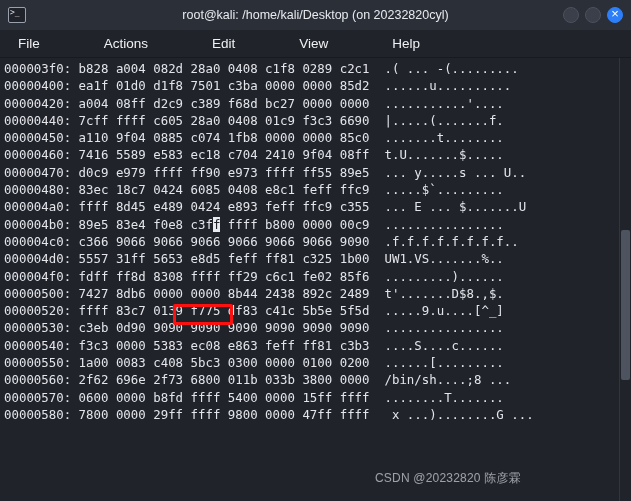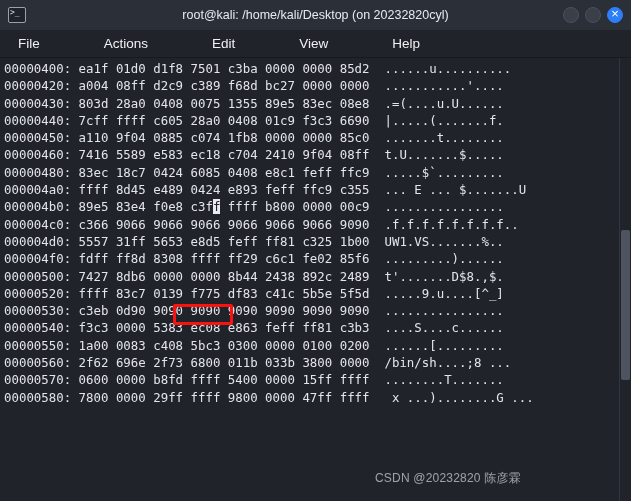--- a/index.html
+++ b/index.html
@@ -198,26 +198,27 @@
   <div class="menubar">
     <div class="menu-item">File</div>
     <div class="menu-item">Actions</div>
     <div class="menu-item">Edit</div>
     <div class="menu-item">View</div>
     <div class="menu-item">Help</div>
   </div>
 
   <div class="term-wrap">
     <div class="term" id="term-output">
+        <div class="hexline"><span>000003f0: </span><span>b828 a004 082d 28a0 0408 c1f8 0289 c2c1</span><span>  .( ... -(.........</span></div>
         <div class="hexline"><span>00000400: </span><span>ea1f 01d0 d1f8 7501 c3ba 0000 0000 85d2</span><span>  ......u..........</span></div>
         <div class="hexline"><span>00000420: </span><span>a004 08ff d2c9 c389 f68d bc27 0000 0000</span><span>  ...........'....</span></div>
-        <div class="hexline"><span>00000430: </span><span>803d 28a0 0408 0075 1355 89e5 83ec 08e8</span><span>  .=(....u.U......</span></div>
         <div class="hexline"><span>00000440: </span><span>7cff ffff c605 28a0 0408 01c9 f3c3 6690</span><span>  |.....(.......f.</span></div>
         <div class="hexline"><span>00000450: </span><span>a110 9f04 0885 c074 1fb8 0000 0000 85c0</span><span>  .......t........</span></div>
         <div class="hexline"><span>00000460: </span><span>7416 5589 e583 ec18 c704 2410 9f04 08ff</span><span>  t.U.......$.....</span></div>
+        <div class="hexline"><span>00000470: </span><span>d0c9 e979 ffff ff90 e973 ffff ff55 89e5</span><span>  ... y.....s ... U..</span></div>
         <div class="hexline"><span>00000480: </span><span>83ec 18c7 0424 6085 0408 e8c1 feff ffc9</span><span>  .....$`.........</span></div>
         <div class="hexline"><span>000004a0: </span><span>ffff 8d45 e489 0424 e893 feff ffc9 c355</span><span>  ... E ... $.......U</span></div>
         <div class="hexline"><span>000004b0: </span><span>89e5 83e4 f0e8 c3f</span><span class="cursor">f</span><span> ffff b800 0000 00c9</span><span>  ................</span></div>
         <div class="hexline"><span>000004c0: </span><span>c366 9066 9066 9066 9066 9066 9066 9090</span><span>  .f.f.f.f.f.f.f.f..</span></div>
         <div class="hexline"><span>000004d0: </span><span>5557 31ff 5653 e8d5 feff ff81 c325 1b00</span><span>  UW1.VS.......%..</span></div>
         <div class="hexline"><span>000004f0: </span><span>fdff ff8d 8308 ffff ff29 c6c1 fe02 85f6</span><span>  .........)......</span></div>
         <div class="hexline"><span>00000500: </span><span>7427 8db6 0000 0000 8b44 2438 892c 2489</span><span>  t'.......D$8.,$.</span></div>
         <div class="hexline"><span>00000520: </span><span>ffff 83c7 0139 f775 df83 c41c 5b5e 5f5d</span><span>  .....9.u....[^_]</span></div>
         <div class="hexline"><span>00000530: </span><span>c3eb 0d90 9090 9090 9090 9090 9090 9090</span><span>  ................</span></div>
         <div class="hexline"><span>00000540: </span><span>f3c3 0000 5383 ec08 e863 feff ff81 c3b3</span><span>  ....S....c......</span></div>

